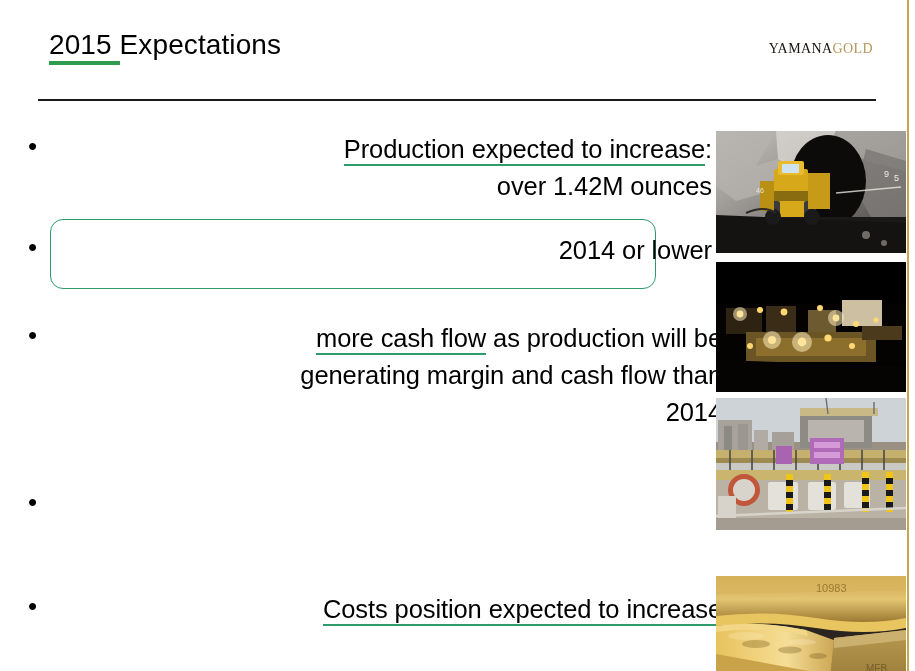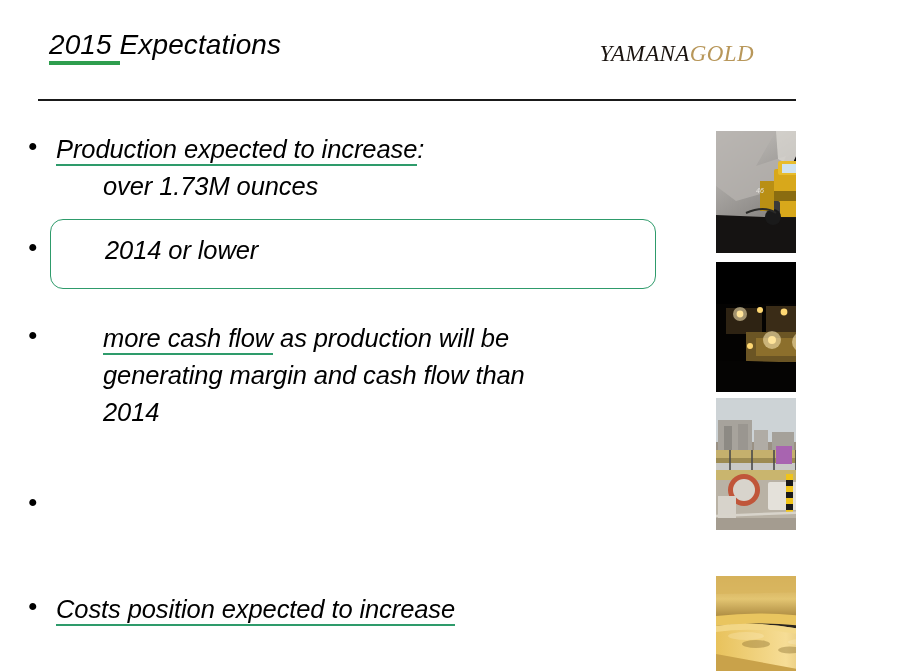--- a/index.html
+++ b/index.html
@@ -5,25 +5,24 @@
   html, body {
     margin: 0;
     padding: 0;
     background: #ffffff;
   }
   body {
     font-family: "Liberation Sans", sans-serif;
   }
   #slide {
     position: relative;
-    width: 796px;
+    width: 915px;
     height: 671px;
     background: #ffffff;
     overflow: hidden;
-    font-style: italic;
   }
 
   
   #title {
     position: absolute;
     left: 49px;
     top: 29px;
     font-size: 28px;
     color: #000000;
     letter-spacing: 0.1px;
@@ -33,21 +32,21 @@
     border-bottom: 4px solid #2E9E4E;
     padding-bottom: 1px;
   }
 
   
   #logo {
     position: absolute;
     right: 42px;
     top: 41px;
     font-family: "Liberation Serif", serif;
-    font-size: 23px;
+    font-size: 14px;
     letter-spacing: 0.4px;
     white-space: nowrap;
   }
   #logo .yam { color: #1a1410; }
   #logo .gold { color: #B8975A; }
 
   
   #divider {
     position: absolute;
     left: 38px;
@@ -76,20 +75,21 @@
     line-height: 1;
     color: #000;
   }
   .btext {
     display: block;
     padding-left: 34px;
     font-size: 25.5px;
     line-height: 37px;
     color: #000000;
     letter-spacing: -0.1px;
+    text-align: right;
   }
   .btext .ind {
     display: block;
     padding-left: 47px;
   }
   .u-thin {
     border-bottom: 2px solid #2E9B6B;
     padding-bottom: 1px;
   }
 
@@ -167,21 +167,21 @@
   </div>
 
   <div id="divider"></div>
 
   <div id="bullets">
 
     <div class="bullet-row" id="b1">
       <span class="dot">•</span>
       <span class="btext">
         <span class="u-thin">Production expected to increase</span><span>:</span>
-        <span class="ind">over 1.73M ounces</span>
+        <span class="ind">over 1.42M ounces</span>
       </span>
     </div>
 
     <div class="bullet-row" id="b2">
       <span class="dot">•</span>
       <span id="b2box"></span>
       <span class="btext">
         <span class="ind">2014 or lower</span>
       </span>
     </div>

